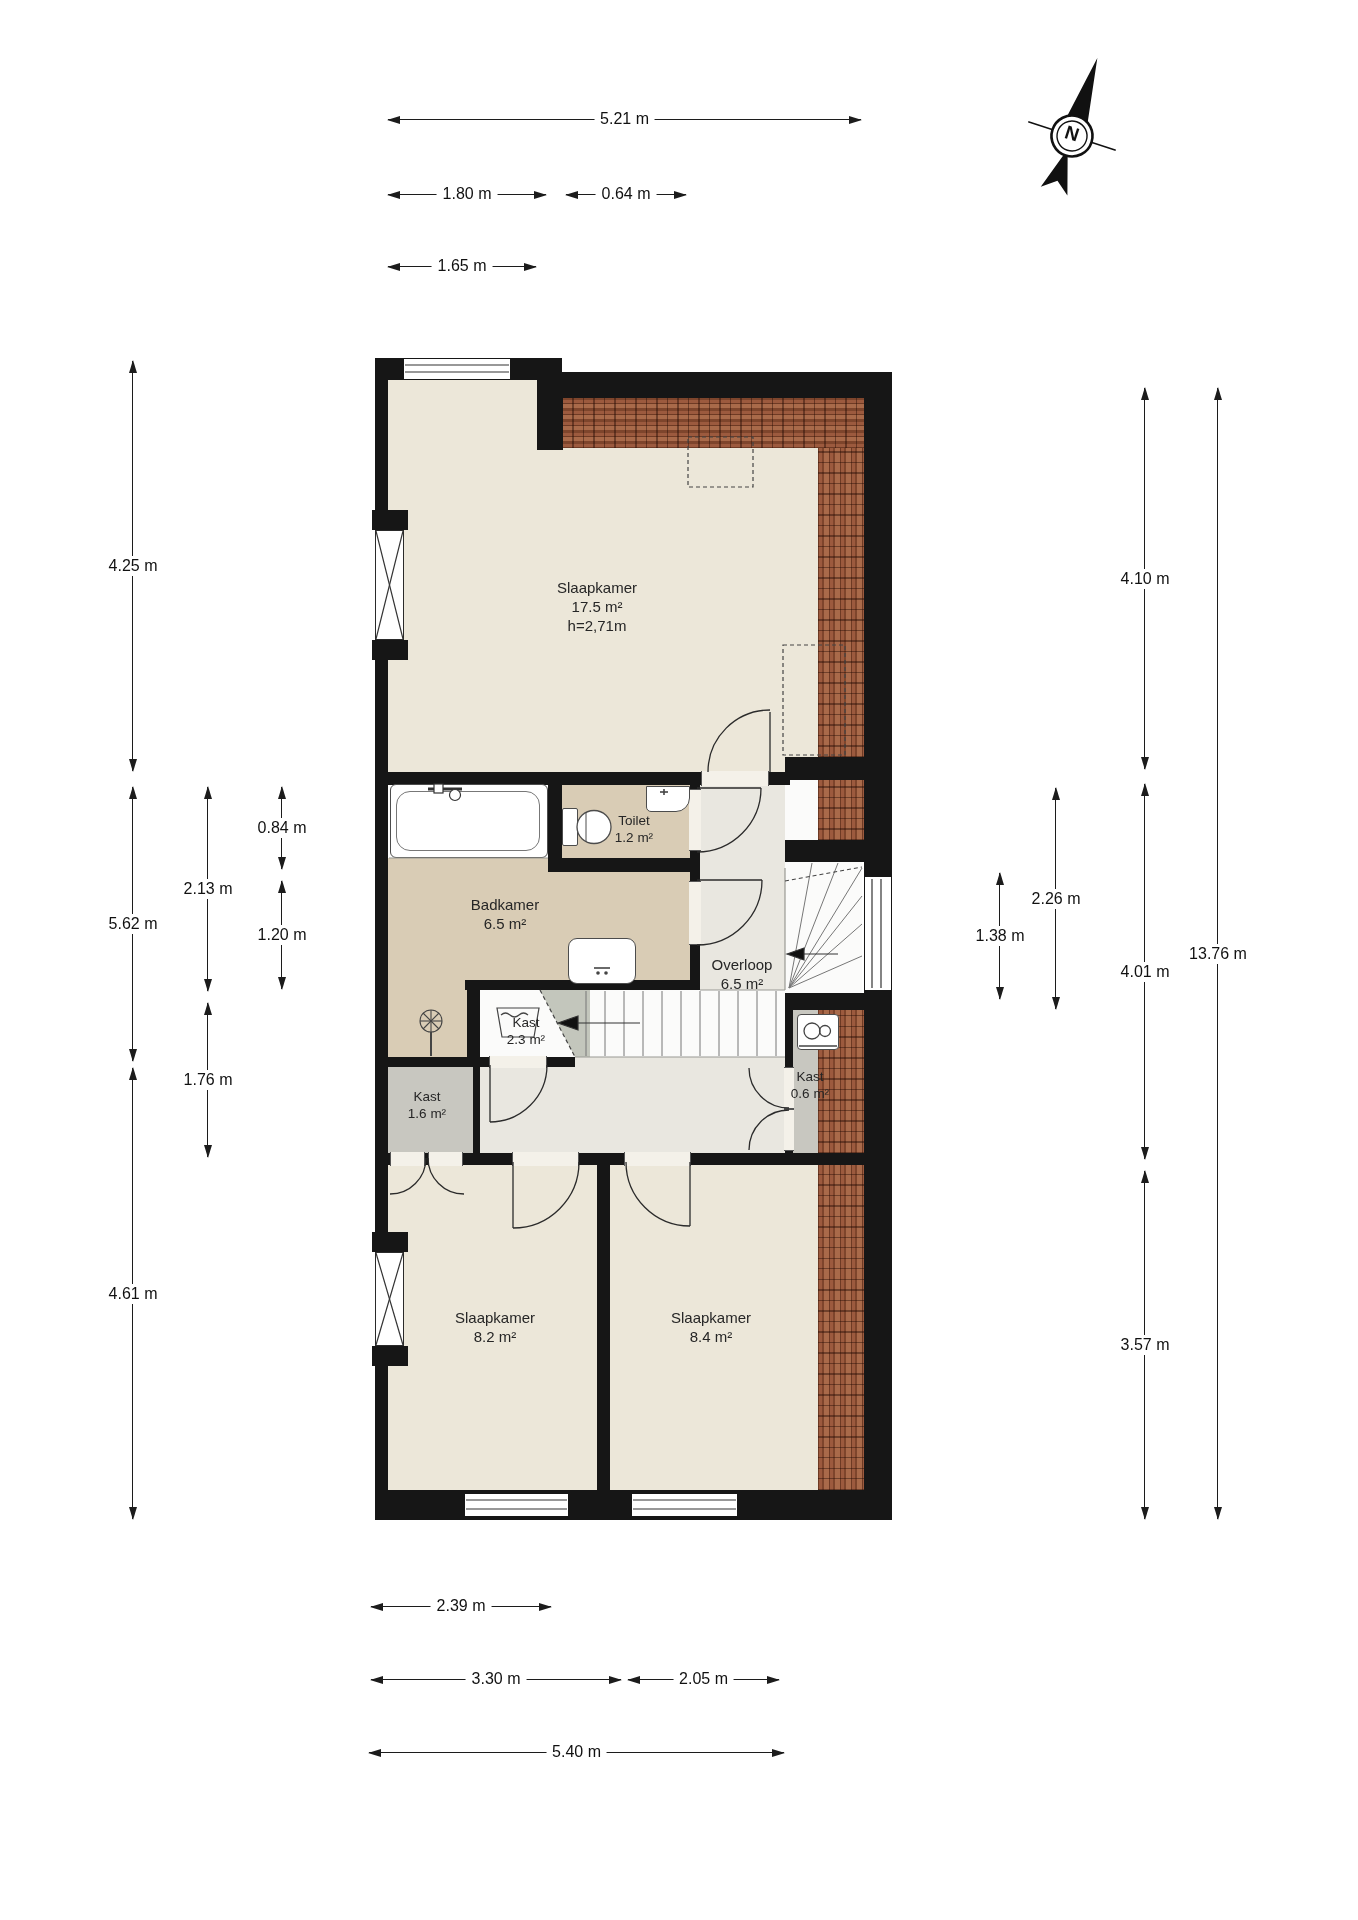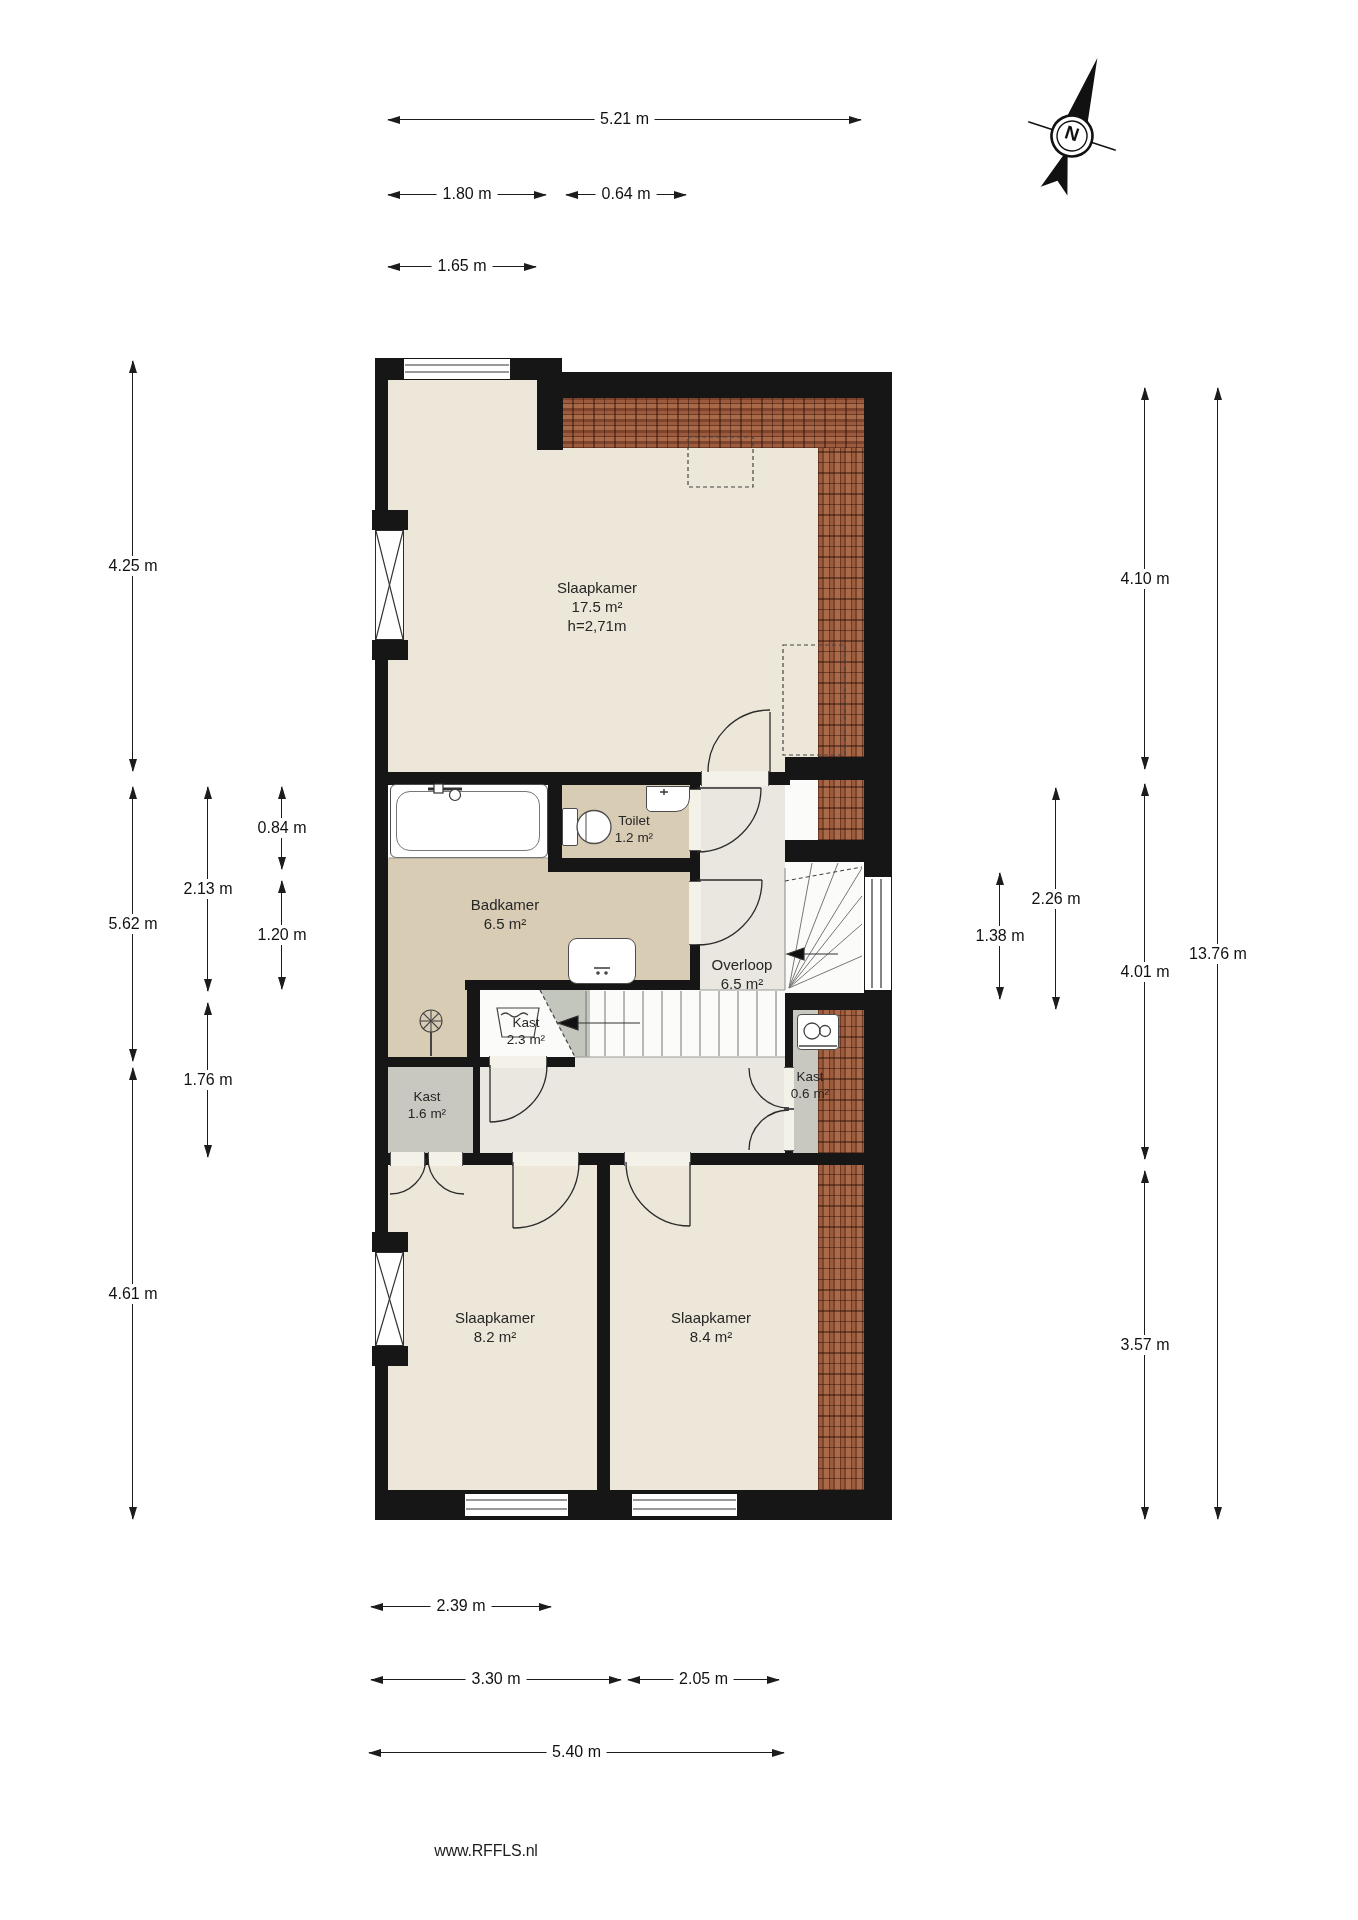--- a/index.html
+++ b/index.html
@@ -416,16 +416,15 @@
       <i class="ln"></i>
       <i class="a at"></i>
       <i class="a ab"></i>
       <span>13.76 m</span>
     </div>
 
 
   <div class="nletter">N</div>
 
   <div class="footer">
-    <div>www.RFFLS.nl</div>
   </div>
 
 </div>
 
 </body></html>

